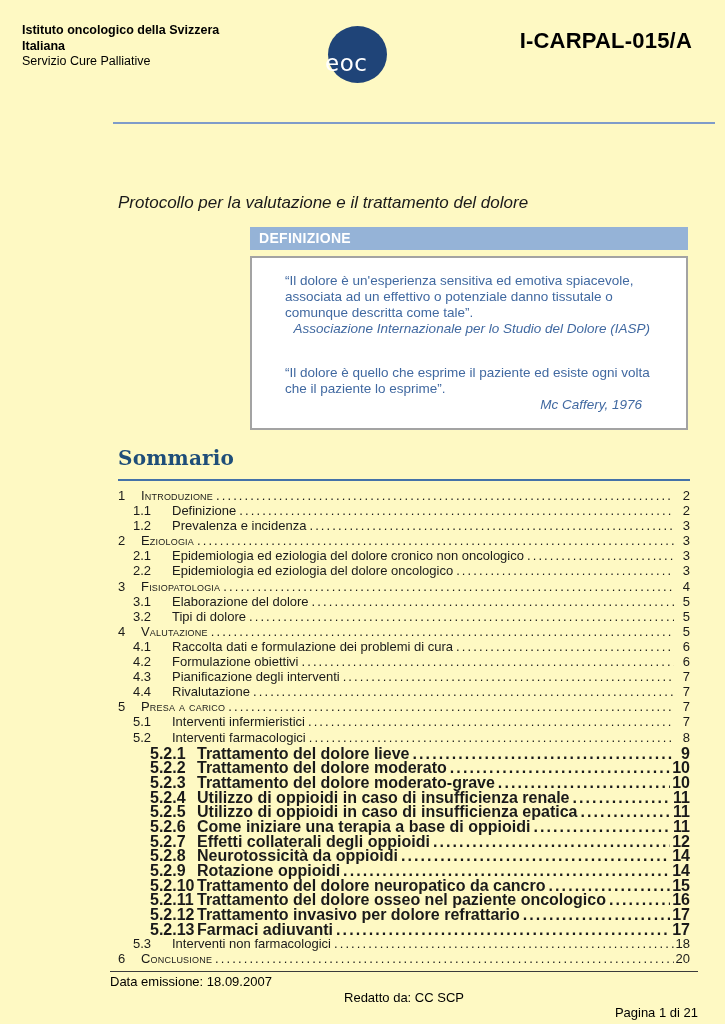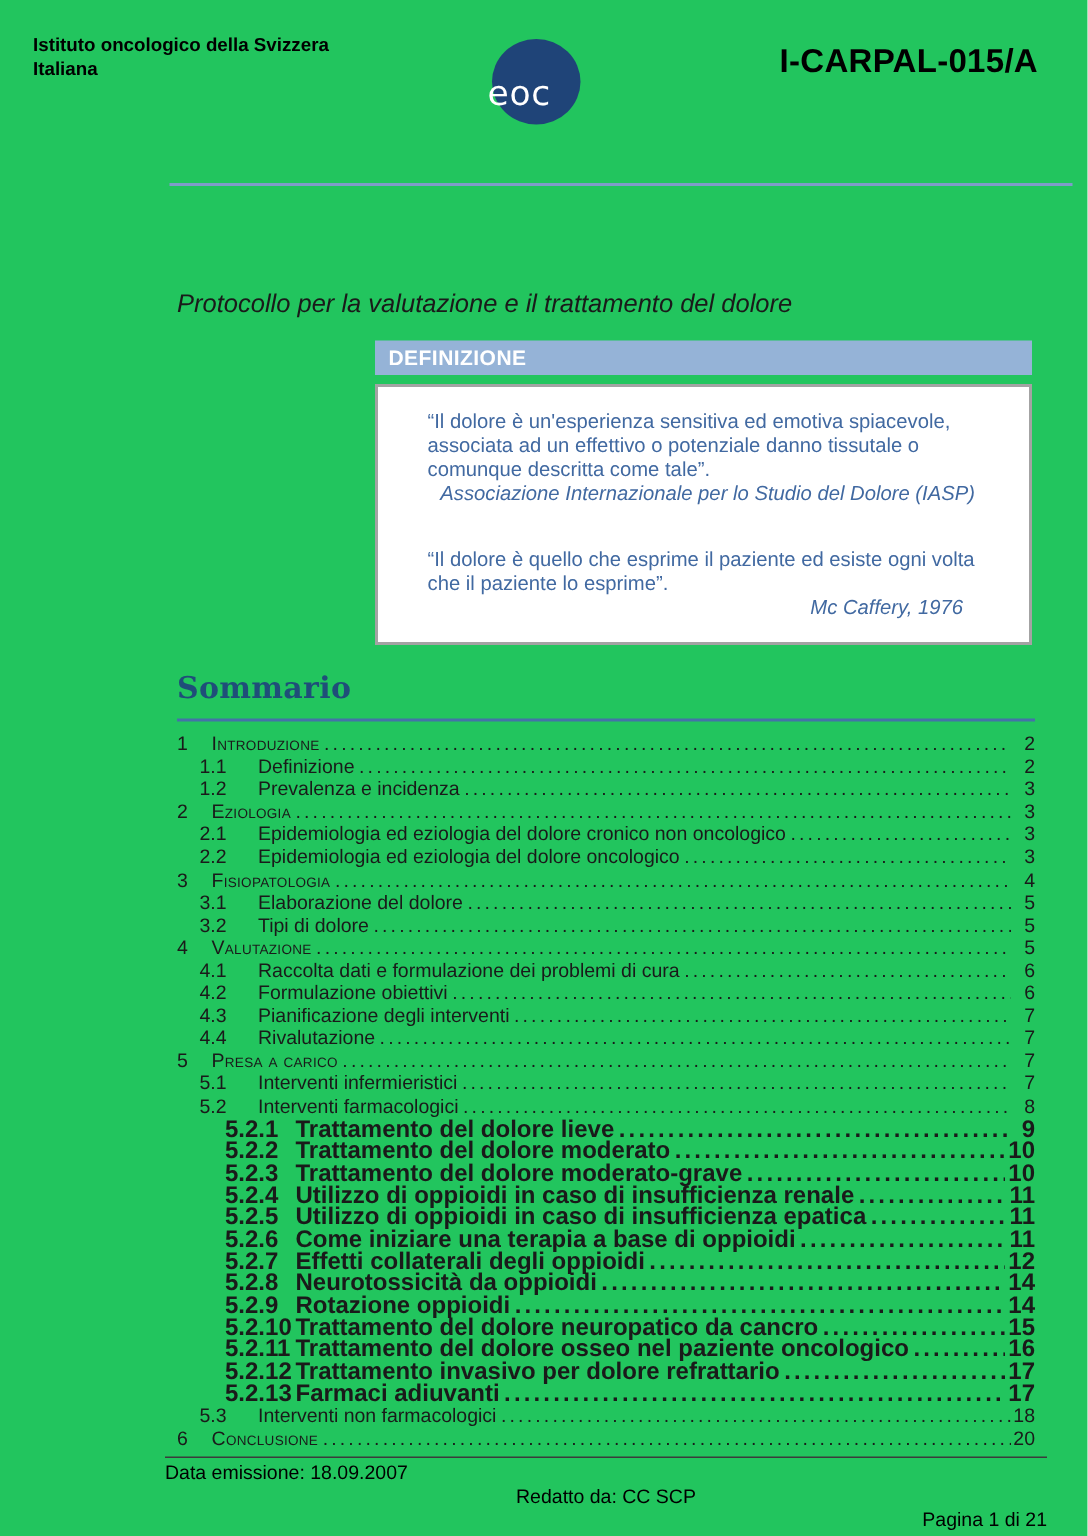--- a/index.html
+++ b/index.html
@@ -1,20 +1,20 @@
 <!DOCTYPE html>
 <html><head>
 <meta charset="utf-8">
 <style>
   * { margin:0; padding:0; box-sizing:border-box; }
   html,body { background:#ffffff; }
   .page {
     position:relative;
     width:725px; height:1024px;
-    background:#22c55e;
+    background:#fef9c3;
     font-family:"Liberation Sans", sans-serif;
     color:#111;
     overflow:hidden;
   }
 
   
   .org-block { position:absolute; left:22px; top:22px; width:260px; font-size:12.5px; line-height:16px; color:#000; }
   .org-line-bold { font-weight:bold; }
   .org-line { font-weight:normal; line-height:15px; }
 
@@ -77,20 +77,21 @@
   .italic { font-style:italic; }
 </style>
 </head>
 <body>
 
 <div class="page">
 
   <div class="org-block">
     <div class="org-line-bold">Istituto oncologico della Svizzera</div>
     <div class="org-line-bold">Italiana</div>
+    <div class="org-line">Servizio Cure Palliative</div>
   </div>
 
   <div class="logo">
     <div class="logo-text">eoc</div>
   </div>
 
   <div class="doc-code">I-CARPAL-015/A</div>
 
   <div class="rule-top"></div>
   <div class="page-subtitle">Protocollo per la valutazione e il trattamento del dolore</div>

